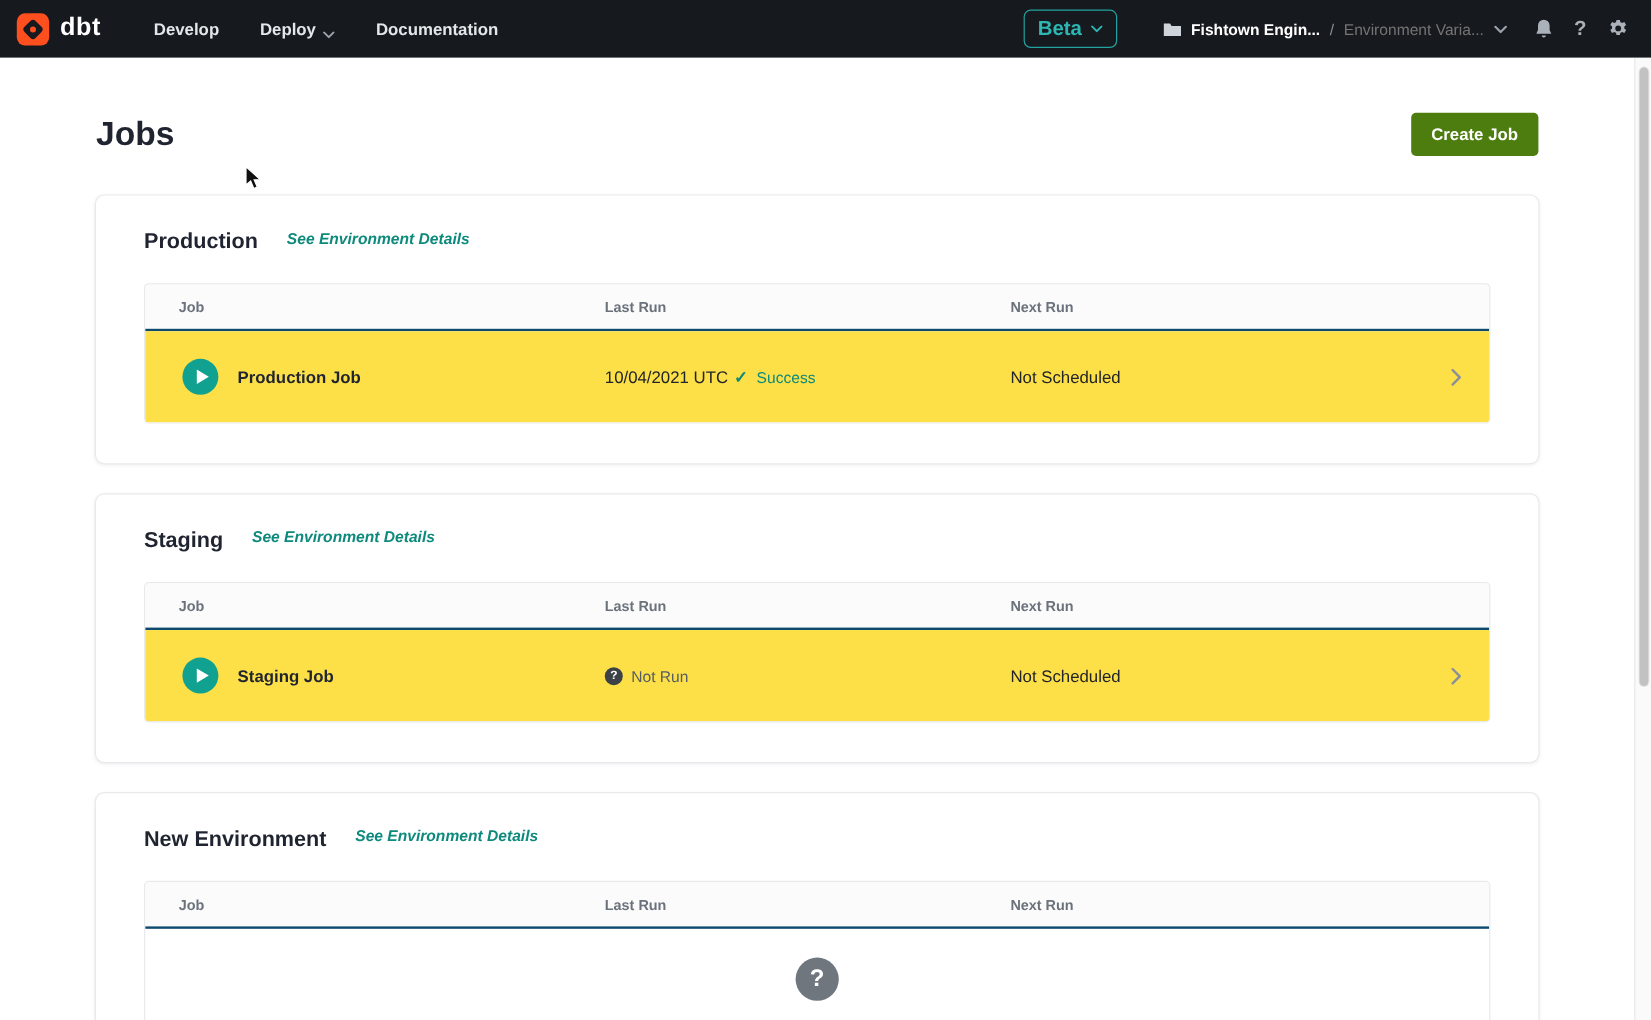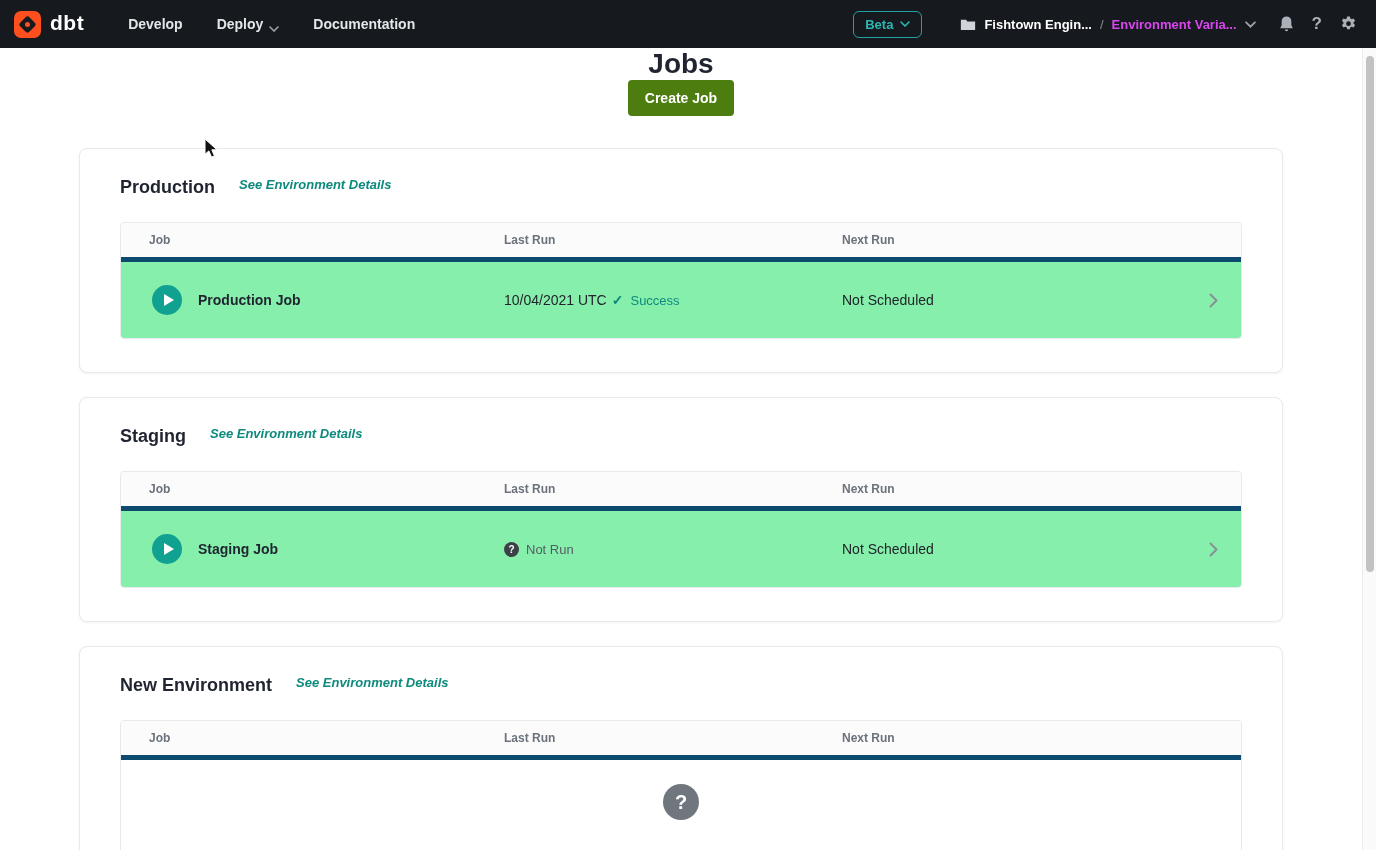--- a/index.html
+++ b/index.html
@@ -38,37 +38,37 @@
   .brand-name { font-size: 21px; font-weight: 700; color: #ffffff; letter-spacing: .5px; }
 
   .nav { display: flex; align-items: center; gap: 34px; }
   .nav-item { font-size: 14px; font-weight: 600; color: #e4e7ea; cursor: pointer; display: flex; align-items: flex-end; gap: 6px; }
   .nav-item svg { color: #9aa2ab; }
 
   .topbar-right { margin-left: auto; display: flex; align-items: center; gap: 18px; }
   .beta-badge {
     display: flex; align-items: center; gap: 7px;
     border: 1.5px solid #22a2a0; color: #2cb7b2;
-    font-size: 13px; font-weight: 700;
+    font-size: 17px; font-weight: 700;
     padding: 5px 11px; border-radius: 6px; cursor: pointer;
   }
   .crumb { display: flex; align-items: center; gap: 8px; font-size: 13px; cursor: pointer; padding-left: 20px; }
   .crumb-project { font-weight: 700; color: #ffffff; }
   .crumb-sep { color: #8a9097; }
-  .crumb-section { font-weight: 700; color: #d946ef; }
+  .crumb-section { font-weight: 400; color: #737373; }
   .crumb svg { color: #9aa2ab; }
   .top-icons { display: flex; align-items: center; gap: 17px; margin-left: 4px; }
   .top-icon { cursor: pointer; display: flex; align-items: center; color: #9aa2ab; }
   .help-glyph { font-size: 17px; font-weight: 700; color: #aab1b9; }
 
   
   .content { margin: 0 93px 0 79px; }
   .page-head {
     display: flex; align-items: center; justify-content: space-between;
-    margin-bottom: 32px; padding: 0 1px; flex-direction: column;
+    margin-top: 46px; margin-bottom: 32px; padding: 0 1px;
   }
   .page-title { font-size: 28px; font-weight: 700; color: #1f2430; }
   .create-btn {
     background: #4d7c0f; color: #ffffff;
     border: none; border-radius: 4px;
     font-family: "Liberation Sans", sans-serif;
     font-size: 14px; font-weight: 600;
     padding: 10px 17px; cursor: pointer;
   }
 
@@ -81,27 +81,27 @@
     padding: 28px 40px 33px 40px;
     margin-bottom: 24px;
   }
   .env-head { display: flex; align-items: flex-start; gap: 24px; margin-bottom: 24px; }
   .env-name { font-size: 18px; font-weight: 700; color: #1f2430; }
   .env-link { font-size: 13px; font-weight: 700; color: #0e8a7d; cursor: pointer; text-decoration: none; font-style: italic; }
 
   .job-table { border: 1px solid #e7e9ec; border-radius: 4px; overflow: hidden; }
   .jt-header {
     display: grid; grid-template-columns: 355px 338px 1fr 56px;
-    background: #fbfbfc; border-bottom: 5px solid #0c4a6e;
+    background: #fbfbfc; border-bottom: 2px solid #0c4a6e;
     height: 39px; align-items: center;
   }
   .jt-header .hcell { font-size: 12px; font-weight: 600; color: #6b727b; padding-left: 28px; }
   .jt-row {
     display: grid; grid-template-columns: 355px 338px 1fr 56px;
-    align-items: center; height: 76px; background: #86efac; cursor: pointer;
+    align-items: center; height: 76px; background: #fde047; cursor: pointer;
   }
   .cell-job { display: flex; align-items: center; gap: 16px; padding-left: 31px; }
   .play-btn {
     width: 30px; height: 30px; border-radius: 50%;
     background: #10a191; flex: none; cursor: pointer;
     display: flex; align-items: center; justify-content: center;
   }
   .play-btn::after {
     content: ""; display: block; margin-left: 3px;
     border-left: 10px solid #ffffff;

